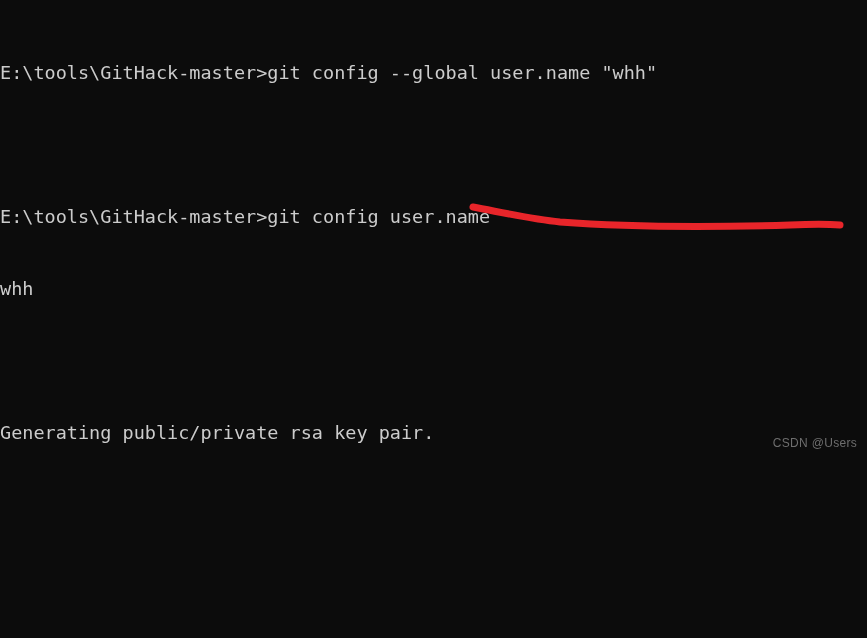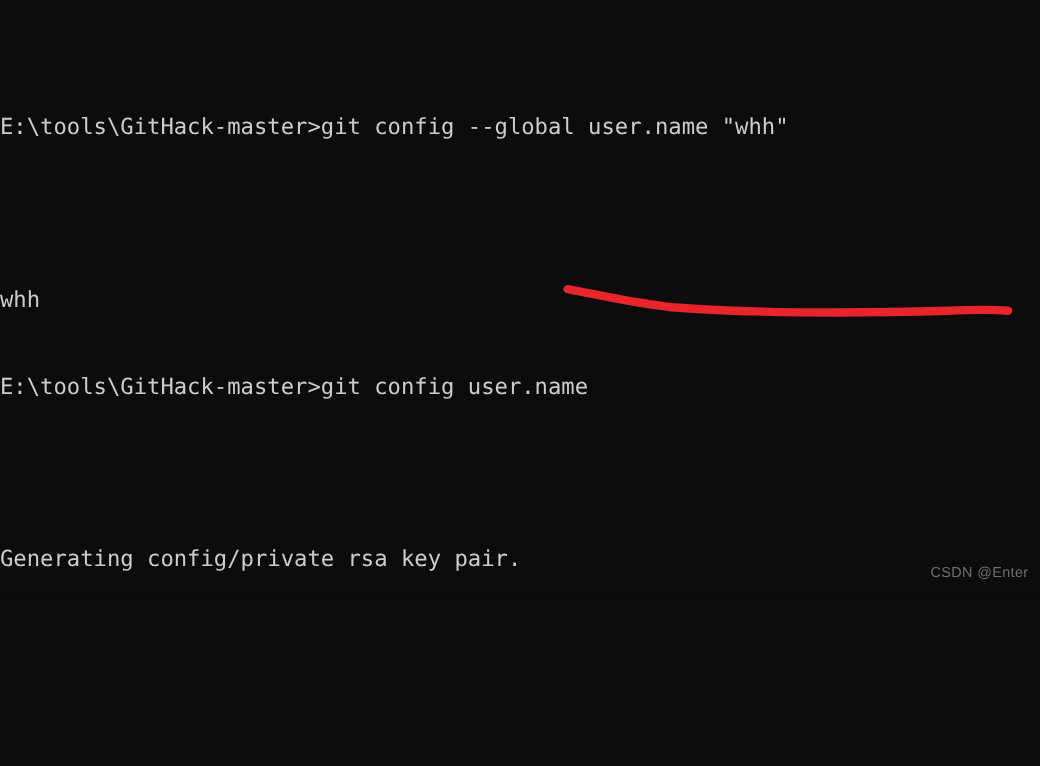--- a/index.html
+++ b/index.html
@@ -11,21 +11,20 @@
     position: relative;
     width: 867px;
     height: 463px;
     background: #0c0c0c;
     overflow: hidden;
     font-family: "DejaVu Sans Mono", "Liberation Mono", monospace;
     font-size: 18.5px;
     line-height: 24px;
     color: #cccccc;
     letter-spacing: 0px;
-    margin-top: 34px;
   }
   #console-output {
     position: absolute;
     left: 0;
     top: 13px;
     width: 867px;
     white-space: pre;
     font-family: "DejaVu Sans Mono", "Liberation Mono", monospace;
     font-size: 18.5px;
     line-height: 24px;
@@ -55,24 +54,24 @@
   }
 </style>
 </head>
 <body>
 
 <div id="terminal">
 
   <div id="console-output">
     <div class="line">E:\tools\GitHack-master&gt;git config --global user.name "whh"</div>
     <div class="line"></div>
+    <div class="line">E:\tools\GitHack-master&gt;git config user.name</div>
     <div class="line">whh</div>
-    <div class="line">E:\tools\GitHack-master&gt;git config user.name</div>
     <div class="line"></div>
-    <div class="line">Generating config/private rsa key pair.</div>
+    <div class="line">Generating public/private rsa key pair.</div>
     <div class="line">Enter passphrase (empty for no passphrase):</div>
     
     
     
     
     
     
     
     
     
@@ -83,15 +82,15 @@
     
     
     
     
   </div>
 
   <svg id="annotation-layer" viewBox="0 0 867 638" width="867" height="638">
     <path d="M 473 207 C 500 212, 530 219, 560 222 C 640 228, 720 227, 790 225 C 812 224, 828 224, 840 225" stroke="#e8252a" stroke-width="7" stroke-linecap="round" fill="none"></path>
   </svg>
 
-  <div id="watermark">CSDN @Enter</div>
+  <div id="watermark">CSDN @Users</div>
 
 </div>
 
 </body></html>

